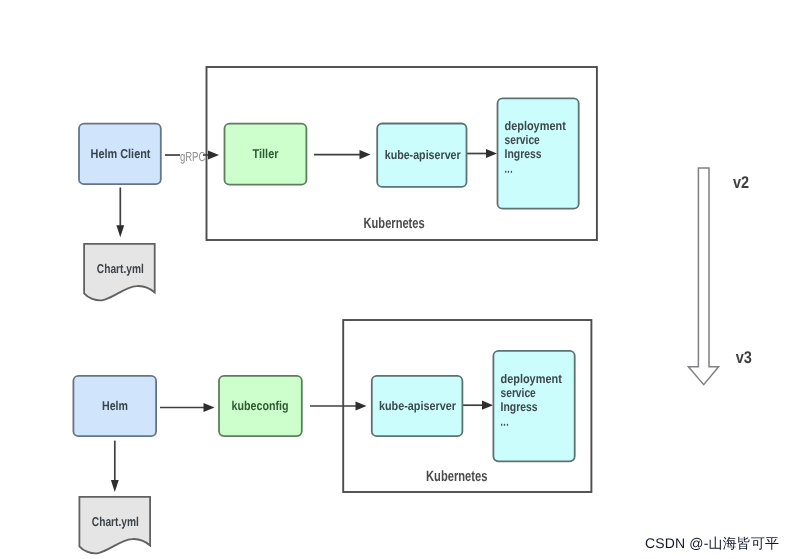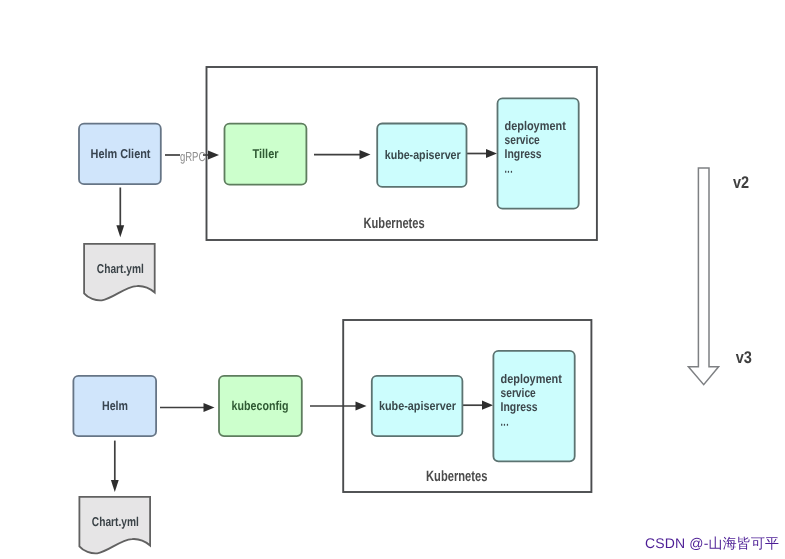--- a/index.html
+++ b/index.html
@@ -20,21 +20,21 @@
              font-size:15px;fill:#4b4b4b;}
   .multiline{font-family:"Liberation Sans",sans-serif;font-weight:bold;
              font-size:12.6px;fill:#3d474c;}
   .edge-line{stroke:#3f3f3f;stroke-width:1.7;fill:none;}
   .edge-head{fill:#2e2e2e;}
   .edge-label{font-family:"Liberation Sans",sans-serif;font-size:13px;fill:#8f8f8f;}
   .verarrow{fill:none;stroke:#7e8083;stroke-width:1.5;stroke-linejoin:miter;}
   .ver-label{font-family:"Liberation Sans",sans-serif;font-weight:bold;
              font-size:17px;fill:#3f3f3f;}
   #wm{position:absolute;left:645px;top:535px;font-family:"Liberation Sans",sans-serif;
-      font-size:14px;color:#4c1d95;letter-spacing:0.15px;white-space:nowrap;}
+      font-size:14px;color:#0f172a;letter-spacing:0.15px;white-space:nowrap;}
 </style>
 </head>
 <body>
 
 <div id="canvas">
   <svg id="diagram" width="785" height="559" viewBox="0 0 785 559">
       <g>
         <rect x="206.5" y="67" width="390.4" height="173" class="grp-rect"></rect>
         <text x="394.1" y="227.6" class="grp-label" text-anchor="middle" textLength="61" lengthAdjust="spacingAndGlyphs">Kubernetes</text>
       </g>

